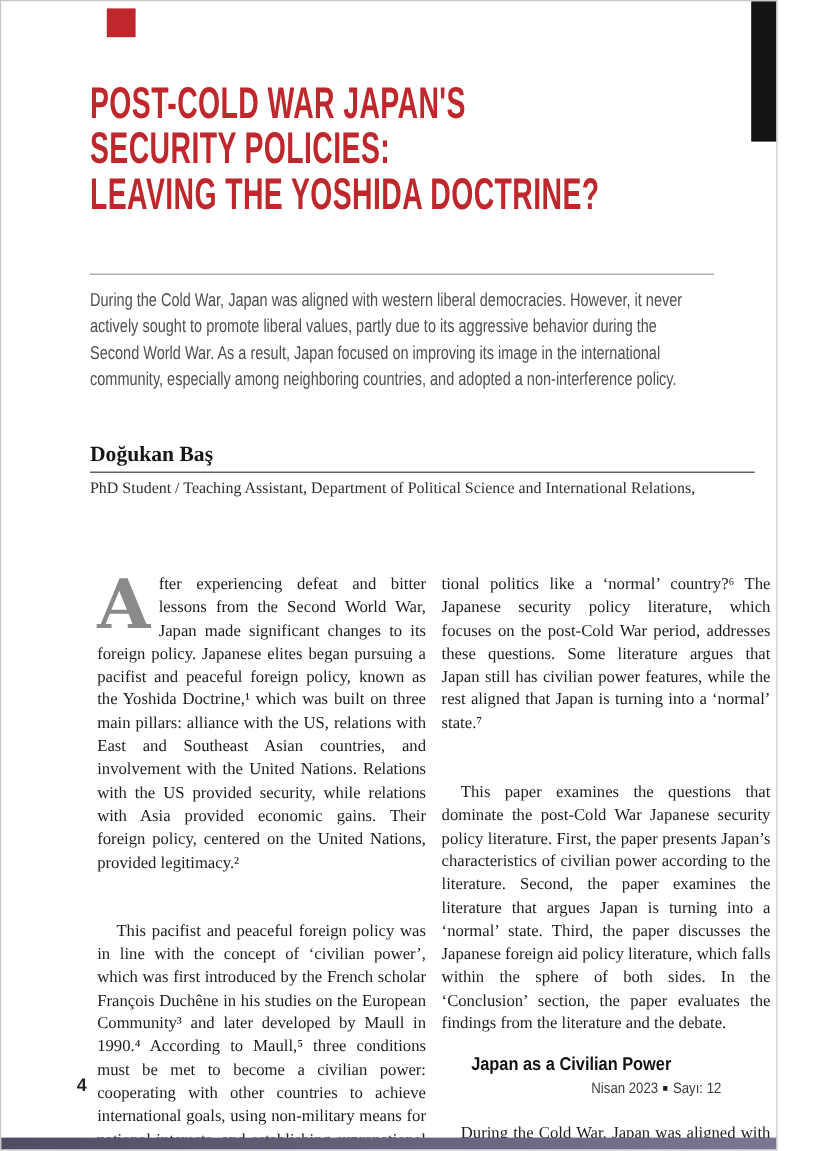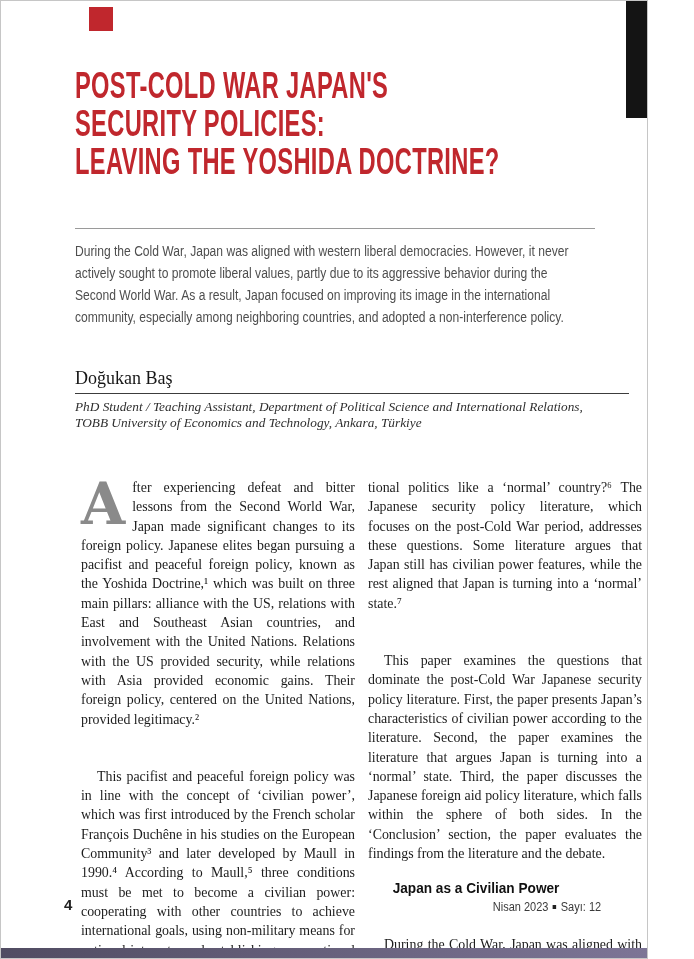--- a/index.html
+++ b/index.html
@@ -57,28 +57,27 @@
     line-height: 22px;
     color: #4e4e4e;
     white-space: nowrap;
     transform: scaleX(0.78);
     transform-origin: 0 50%;
   }
 
   
   .author-block { position: absolute; left: 74px; top: 366px; width: 554px; }
   .author-name {
-    font-weight: normal;
+    font-weight: bold;
     font-size: 18px;
     line-height: 22px;
     color: #161616;
   }
   .author-rule { width: 554px; height: 1px; background: #3c3c3c; margin: 4px 0 5px 0; }
   .affiliation-line {
-    font-style: italic;
     font-size: 13.3px;
     line-height: 15.5px;
     color: #2e2e2e;
     white-space: nowrap;
   }
 
   
   .columns {
     position: absolute; left: 80px; top: 477px;
     width: 562px;
@@ -160,21 +159,20 @@
     <div class="abstract-line">During the Cold War, Japan was aligned with western liberal democracies. However, it never</div>
     <div class="abstract-line">actively sought to promote liberal values, partly due to its aggressive behavior during the</div>
     <div class="abstract-line">Second World War. As a result, Japan focused on improving its image in the international</div>
     <div class="abstract-line">community, especially among neighboring countries, and adopted a non-interference policy.</div>
   </div>
 
   <div class="author-block">
     <div class="author-name">Doğukan Baş</div>
     <div class="author-rule"></div>
     <div class="affiliation-line">PhD Student / Teaching Assistant, Department of Political Science and International Relations,</div>
-    <div class="affiliation-line">TOBB University of Economics and Technology, Ankara, Türkiye</div>
   </div>
 
   <div class="columns">
     <div class="col">
       <p><span class="drop-cap">A</span><span>fter experiencing defeat and bitter lessons from the Second World War, Japan made significant changes to its foreign policy. Japanese elites began pursuing a pacifist and peaceful foreign policy, known as the Yoshida Doctrine,¹ which was built on three main pillars: alliance with the US, relations with East and Southeast Asian countries, and involvement with the United Nations. Relations with the US provided security, while relations with Asia provided economic gains. Their foreign policy, centered on the United Nations, provided legitimacy.²</span></p>
       <p class="indent">This pacifist and peaceful foreign policy was in line with the concept of ‘civilian power’, which was first introduced by the French scholar François Duchêne in his studies on the European Community³ and later developed by Maull in 1990.⁴ According to Maull,⁵ three conditions must be met to become a civilian power: cooperating with other countries to achieve international goals, using non-military means for national interests, and establishing supranational organizations to manage relations and problems in international politics or support the development of established ones.</p>
 
     </div>
     <div class="col">
       <p>tional politics like a ‘normal’ country?⁶ The Japanese security policy literature, which focuses on the post-Cold War period, addresses these questions. Some literature argues that Japan still has civilian power features, while the rest aligned that Japan is turning into a ‘normal’ state.⁷</p>

